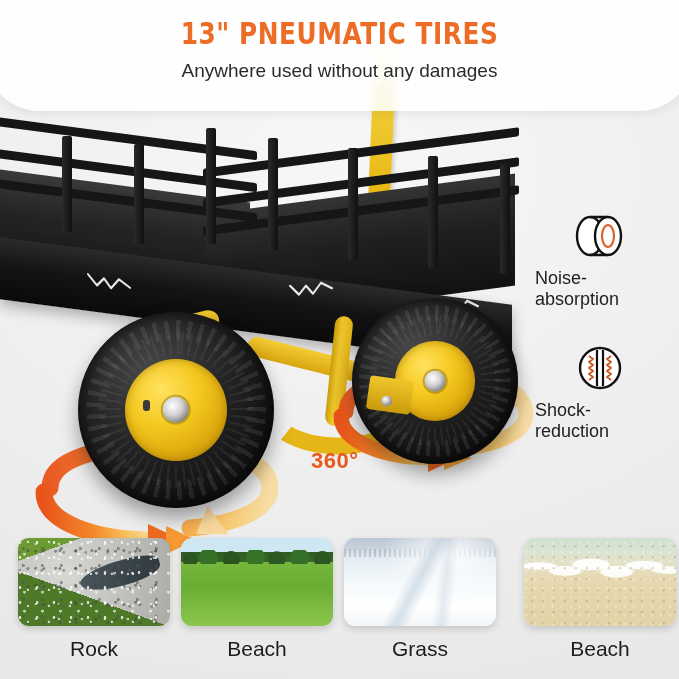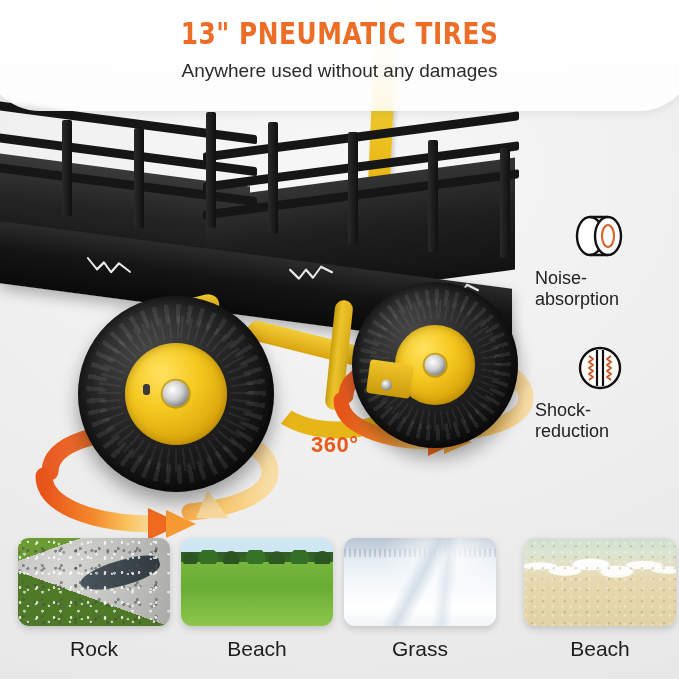--- a/index.html
+++ b/index.html
@@ -7,21 +7,21 @@
     width:679px;height:679px;overflow:hidden;
     font-family:"Liberation Sans", sans-serif;
     background:#efeeee;
   }
   #stage{position:relative;width:679px;height:679px;overflow:hidden;
     background:
       radial-gradient(120% 90% at 50% 25%, #f7f7f7 0%, #efeeee 55%, #e7e6e6 100%);
   }
 
   
-  .cart-scene{position:absolute;left:0;top:0;width:679px;height:545px;}
+  .cart-scene{position:absolute;left:0;top:16px;width:679px;height:545px;}
 
   
   .handle-post{
     position:absolute;left:370px;top:-10px;width:22px;height:300px;
     background:linear-gradient(180deg,#fdfcf5 0%,#f7eec2 12%,#f0cf38 30%,#e9b916 60%,#d9a50e 100%);
     border-radius:10px;
     transform:rotate(2.5deg);
     box-shadow:2px 0 4px rgba(0,0,0,.18);
   }
   .handle-post:after{

